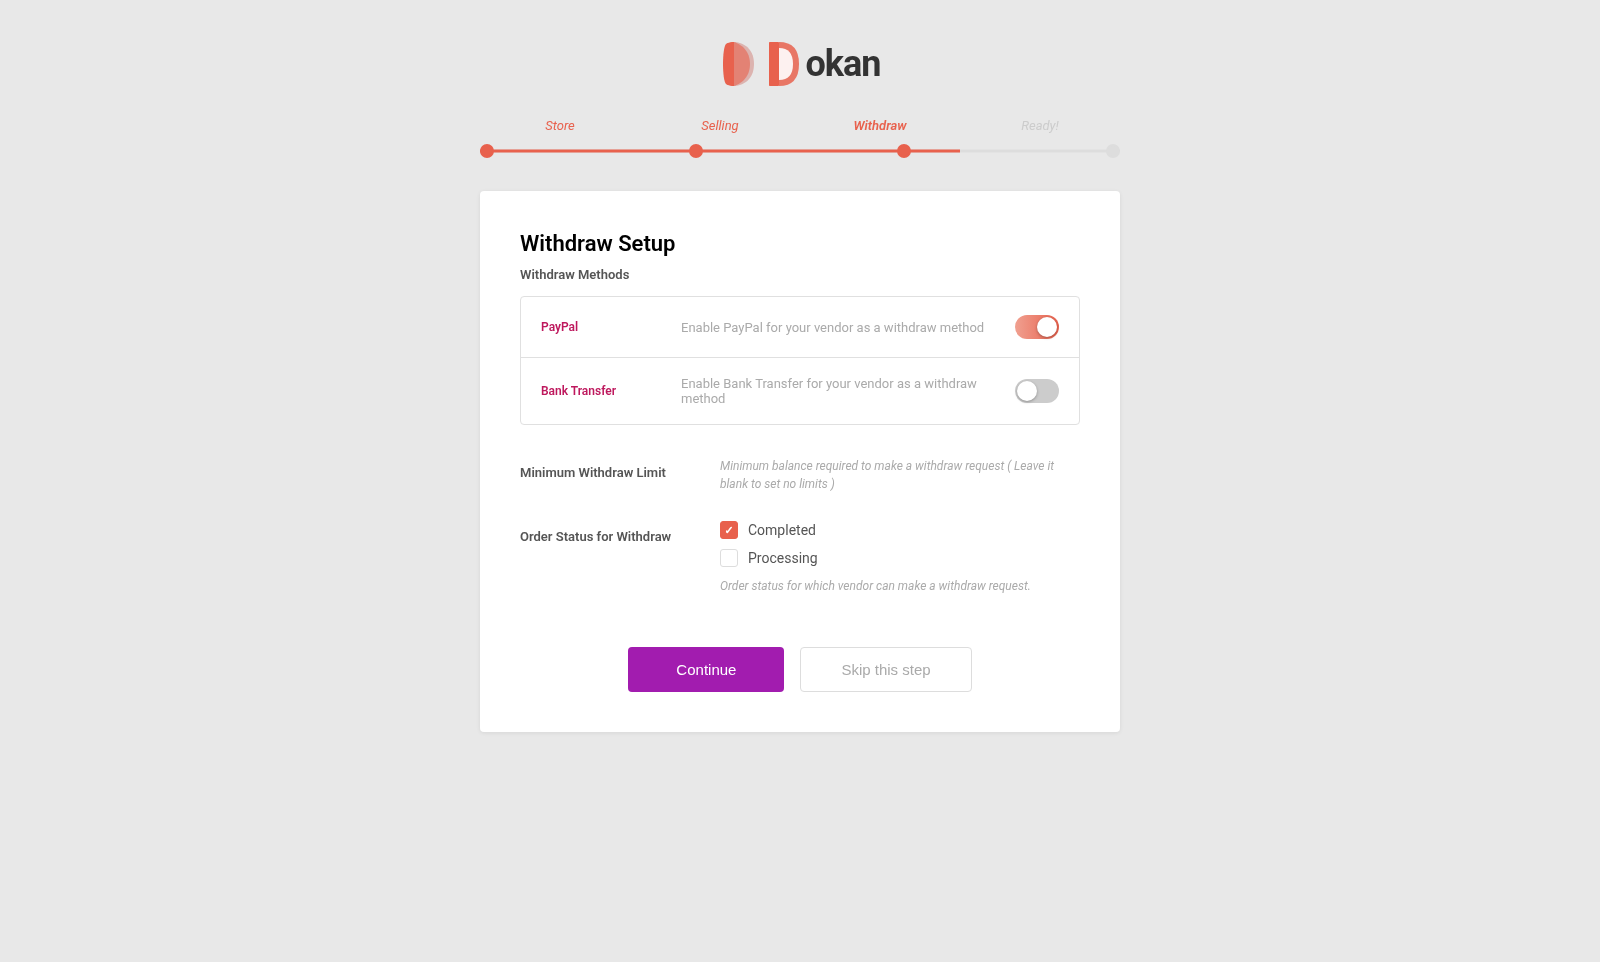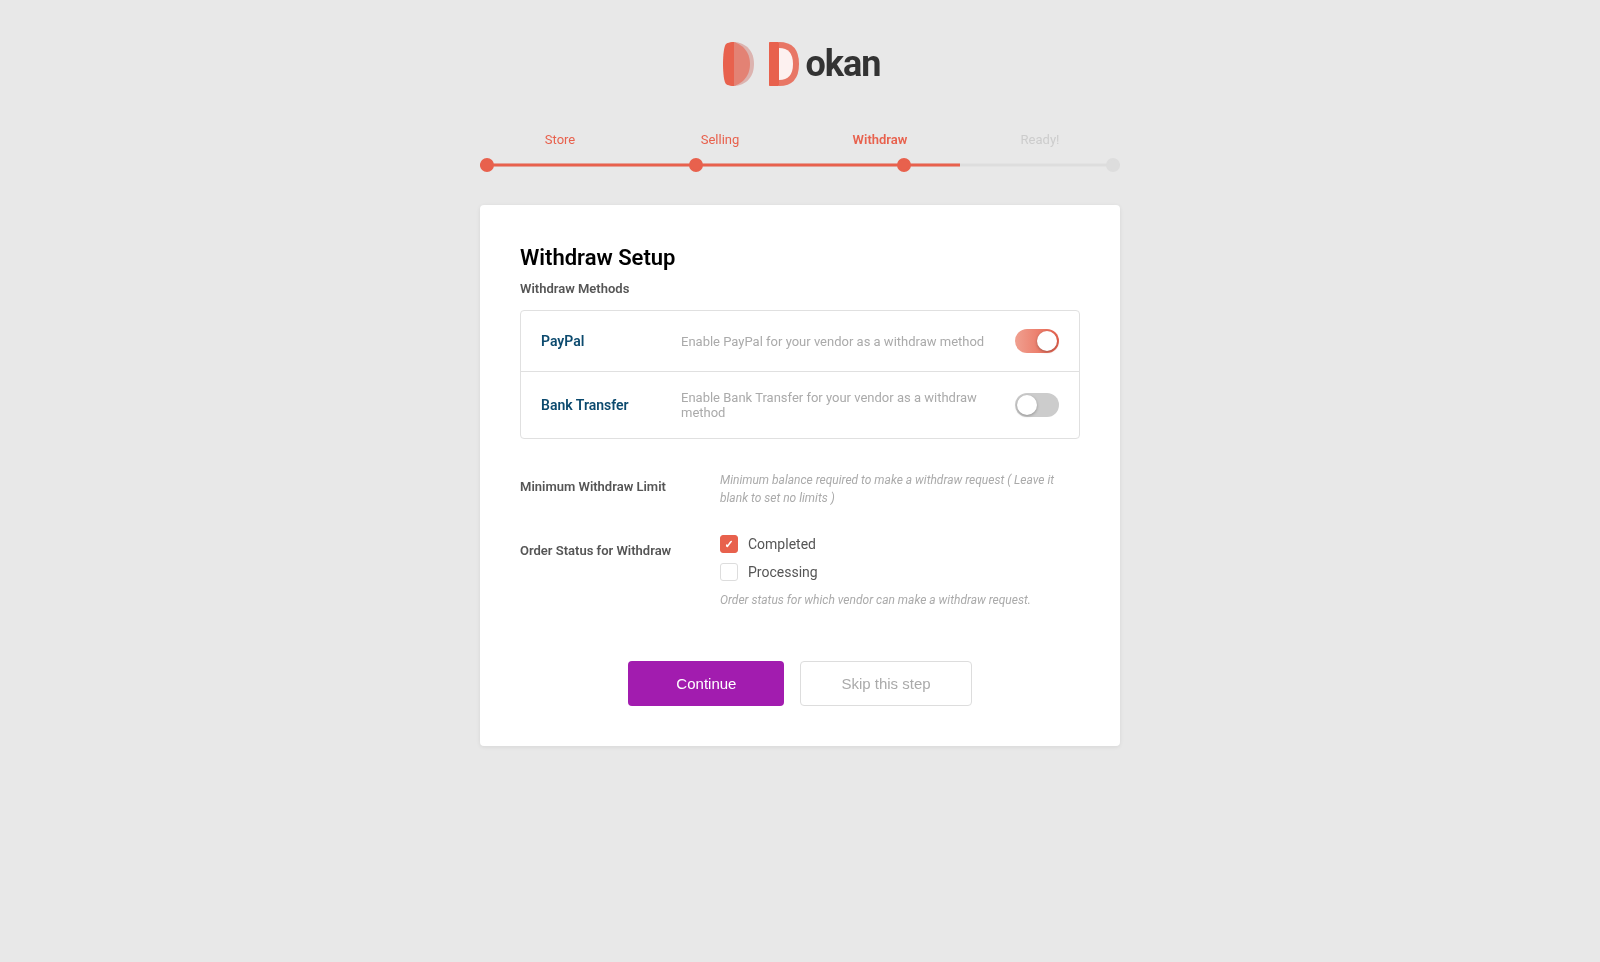--- a/index.html
+++ b/index.html
@@ -10,21 +10,21 @@
       display: flex;
       flex-direction: column;
       align-items: center;
       padding: 40px 20px;
     }
 
     
     .logo-container {
       display: flex;
       align-items: center;
-      margin-bottom: 44px;
+      margin-bottom: 30px;
       gap: 0;
     }
     .logo-icon {
       width: 40px;
       height: 48px;
       margin-right: 4px;
     }
     .logo-text {
       font-size: 36px;
       font-weight: 700;
@@ -41,20 +41,21 @@
     .steps-labels {
       display: flex;
       justify-content: space-between;
       margin-bottom: 8px;
     }
     .step-label {
       font-size: 13px;
       color: #ccc;
       text-align: center;
       flex: 1;
+      font-style: italic;
     }
     .step-label.active {
       color: #e8614d;
       font-weight: 600;
     }
     .step-label.completed {
       color: #e8614d;
     }
 
     .steps-track {
@@ -137,23 +138,23 @@
     .method-row {
       display: flex;
       align-items: center;
       padding: 18px 20px;
       border-bottom: 1px solid #e0e0e0;
     }
     .method-row:last-child {
       border-bottom: none;
     }
     .method-name {
-      font-size: 14px;
-      font-weight: 600;
-      color: #0c4a6e;
+      font-size: 12px;
+      font-weight: 600;
+      color: #be185d;
       width: 140px;
     }
     .method-desc {
       flex: 1;
       font-size: 13px;
       color: #aaa;
     }
     .toggle {
       width: 44px;
       height: 24px;

